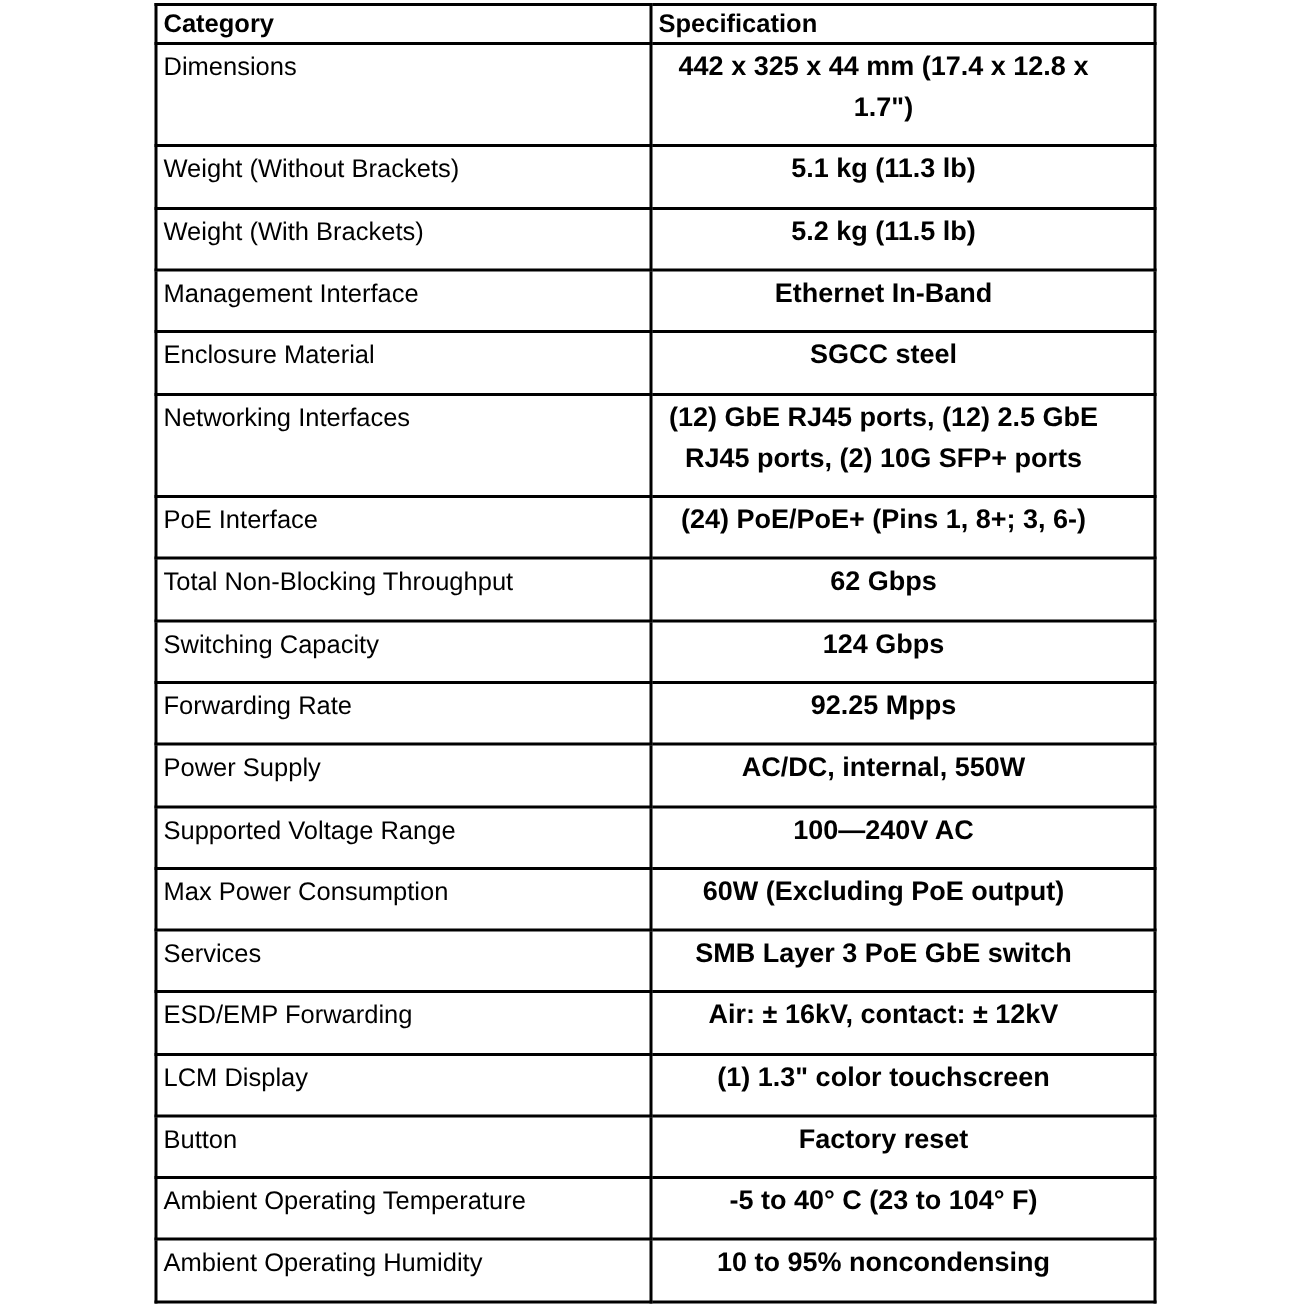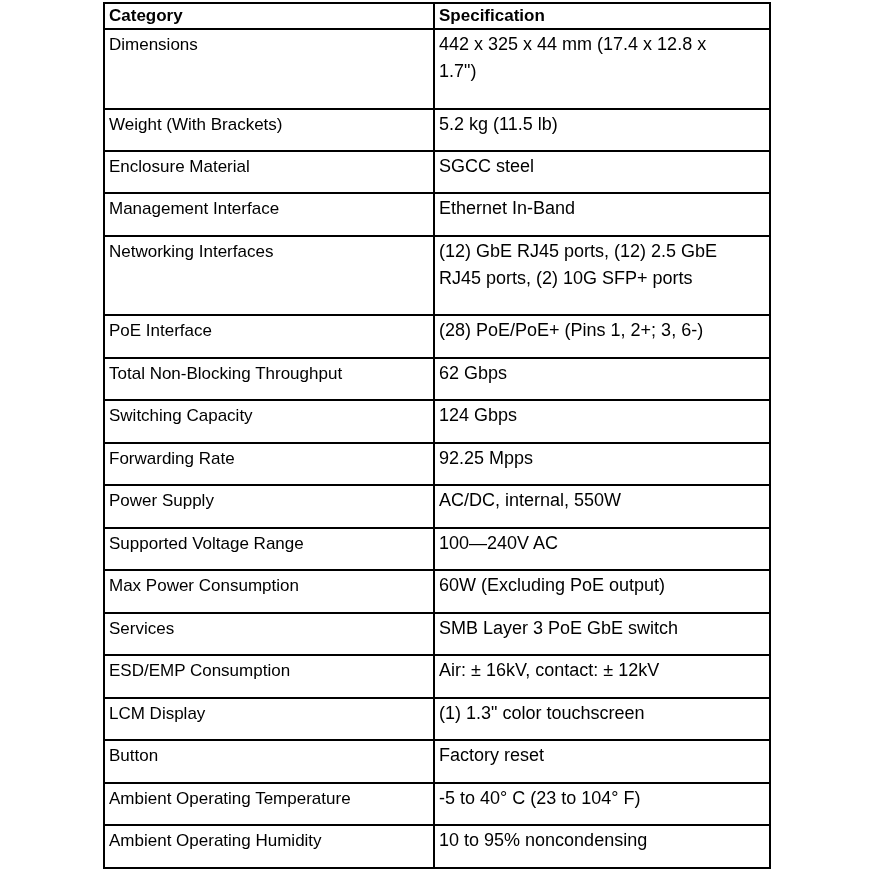--- a/index.html
+++ b/index.html
@@ -43,23 +43,24 @@
   }
   td.cat {
     font-size: 17px;
     font-weight: normal;
     line-height: 27px;
     padding: 1px 0 1px 4px;
     white-space: nowrap;
   }
   td.spec {
     font-size: 18px;
-    font-weight: normal;
+    font-weight: bold;
     line-height: 27px;
-    padding: 1px 30px 1px 4px;
+    padding: 1px 30px 11px 4px;
+    text-align: center;
   }
 </style>
 </head>
 <body>
 
 <div class="page">
   <table class="spec-table">
     <colgroup>
       <col class="col-cat">
       <col class="col-spec">
@@ -69,38 +70,42 @@
         <th>Category</th>
         <th>Specification</th>
       </tr>
     </thead>
     <tbody id="spec-tbody">
         <tr>
           <td class="cat">Dimensions</td>
           <td class="spec">442 x 325 x 44 mm (17.4 x 12.8 x 1.7")</td>
         </tr>
         <tr>
+          <td class="cat">Weight (Without Brackets)</td>
+          <td class="spec">5.1 kg (11.3 lb)</td>
+        </tr>
+        <tr>
           <td class="cat">Weight (With Brackets)</td>
           <td class="spec">5.2 kg (11.5 lb)</td>
         </tr>
         <tr>
+          <td class="cat">Management Interface</td>
+          <td class="spec">Ethernet In-Band</td>
+        </tr>
+        <tr>
           <td class="cat">Enclosure Material</td>
           <td class="spec">SGCC steel</td>
-        </tr>
-        <tr>
-          <td class="cat">Management Interface</td>
-          <td class="spec">Ethernet In-Band</td>
         </tr>
         <tr>
           <td class="cat">Networking Interfaces</td>
           <td class="spec">(12) GbE RJ45 ports, (12) 2.5 GbE RJ45 ports, (2) 10G SFP+ ports</td>
         </tr>
         <tr>
           <td class="cat">PoE Interface</td>
-          <td class="spec">(28) PoE/PoE+ (Pins 1, 2+; 3, 6-)</td>
+          <td class="spec">(24) PoE/PoE+ (Pins 1, 8+; 3, 6-)</td>
         </tr>
         <tr>
           <td class="cat">Total Non-Blocking Throughput</td>
           <td class="spec">62 Gbps</td>
         </tr>
         <tr>
           <td class="cat">Switching Capacity</td>
           <td class="spec">124 Gbps</td>
         </tr>
         <tr>
@@ -117,21 +122,21 @@
         </tr>
         <tr>
           <td class="cat">Max Power Consumption</td>
           <td class="spec">60W (Excluding PoE output)</td>
         </tr>
         <tr>
           <td class="cat">Services</td>
           <td class="spec">SMB Layer 3 PoE GbE switch</td>
         </tr>
         <tr>
-          <td class="cat">ESD/EMP Consumption</td>
+          <td class="cat">ESD/EMP Forwarding</td>
           <td class="spec">Air: ± 16kV, contact: ± 12kV</td>
         </tr>
         <tr>
           <td class="cat">LCM Display</td>
           <td class="spec">(1) 1.3" color touchscreen</td>
         </tr>
         <tr>
           <td class="cat">Button</td>
           <td class="spec">Factory reset</td>
         </tr>

